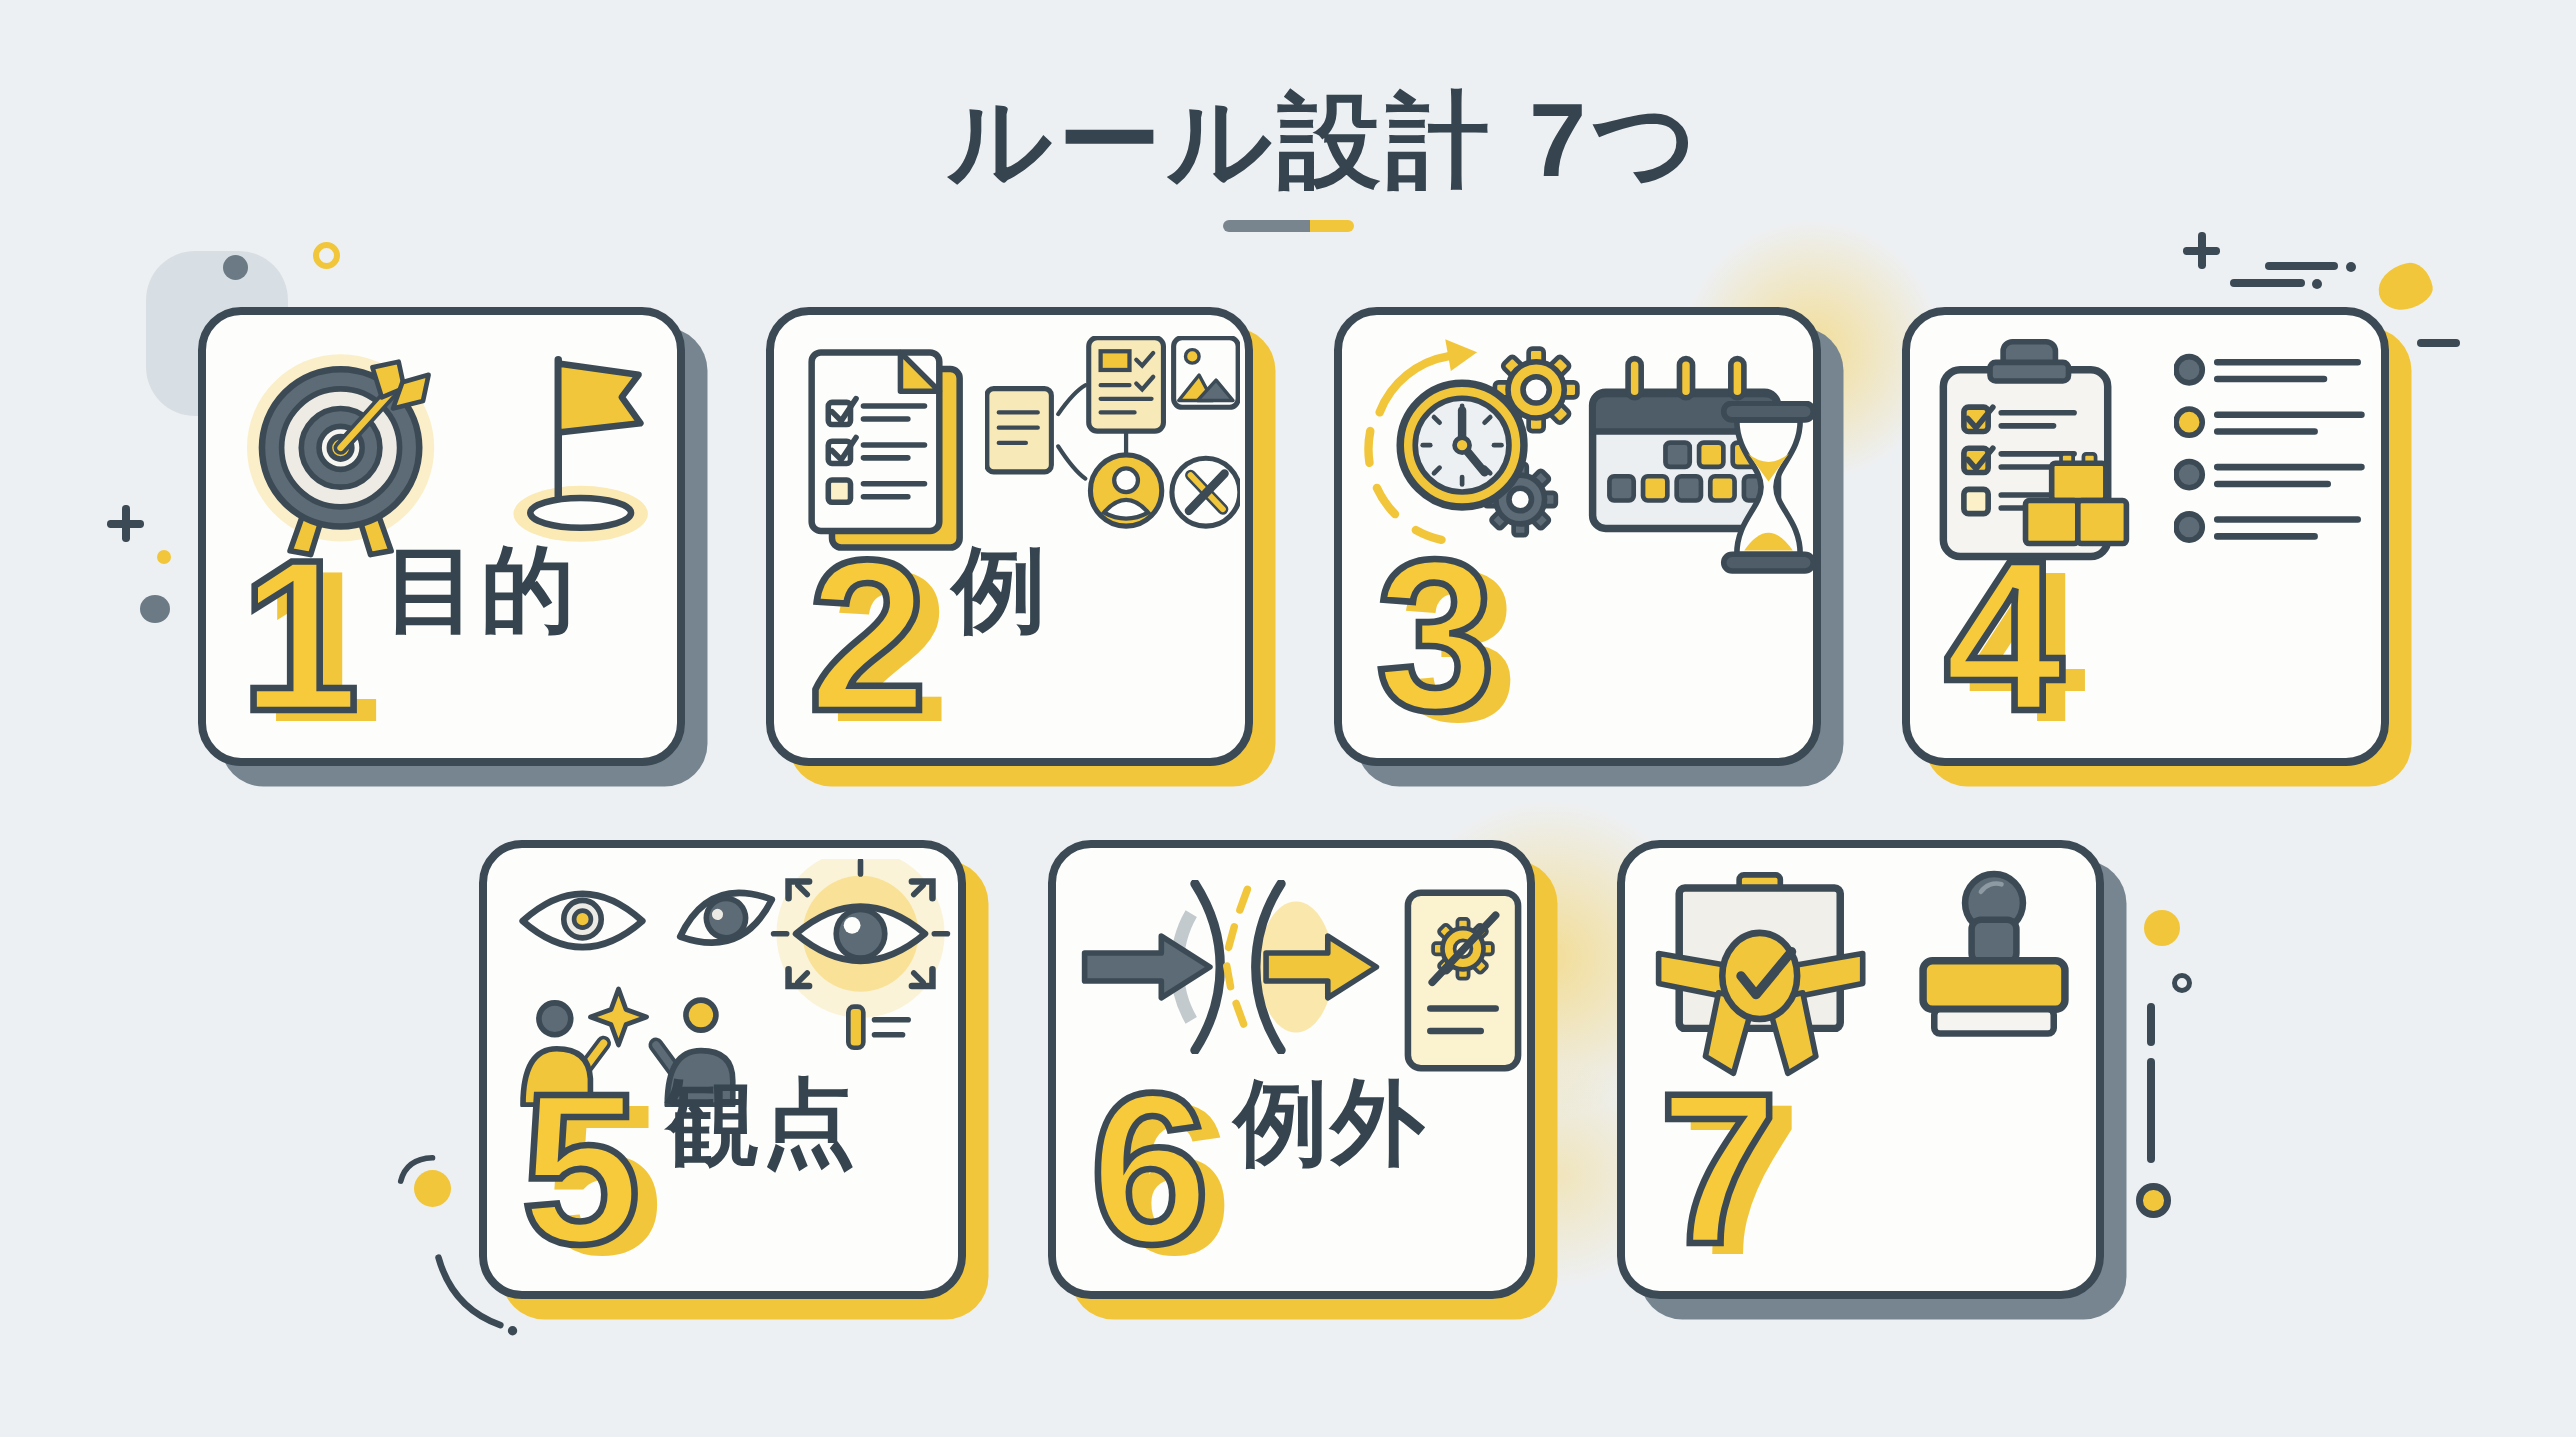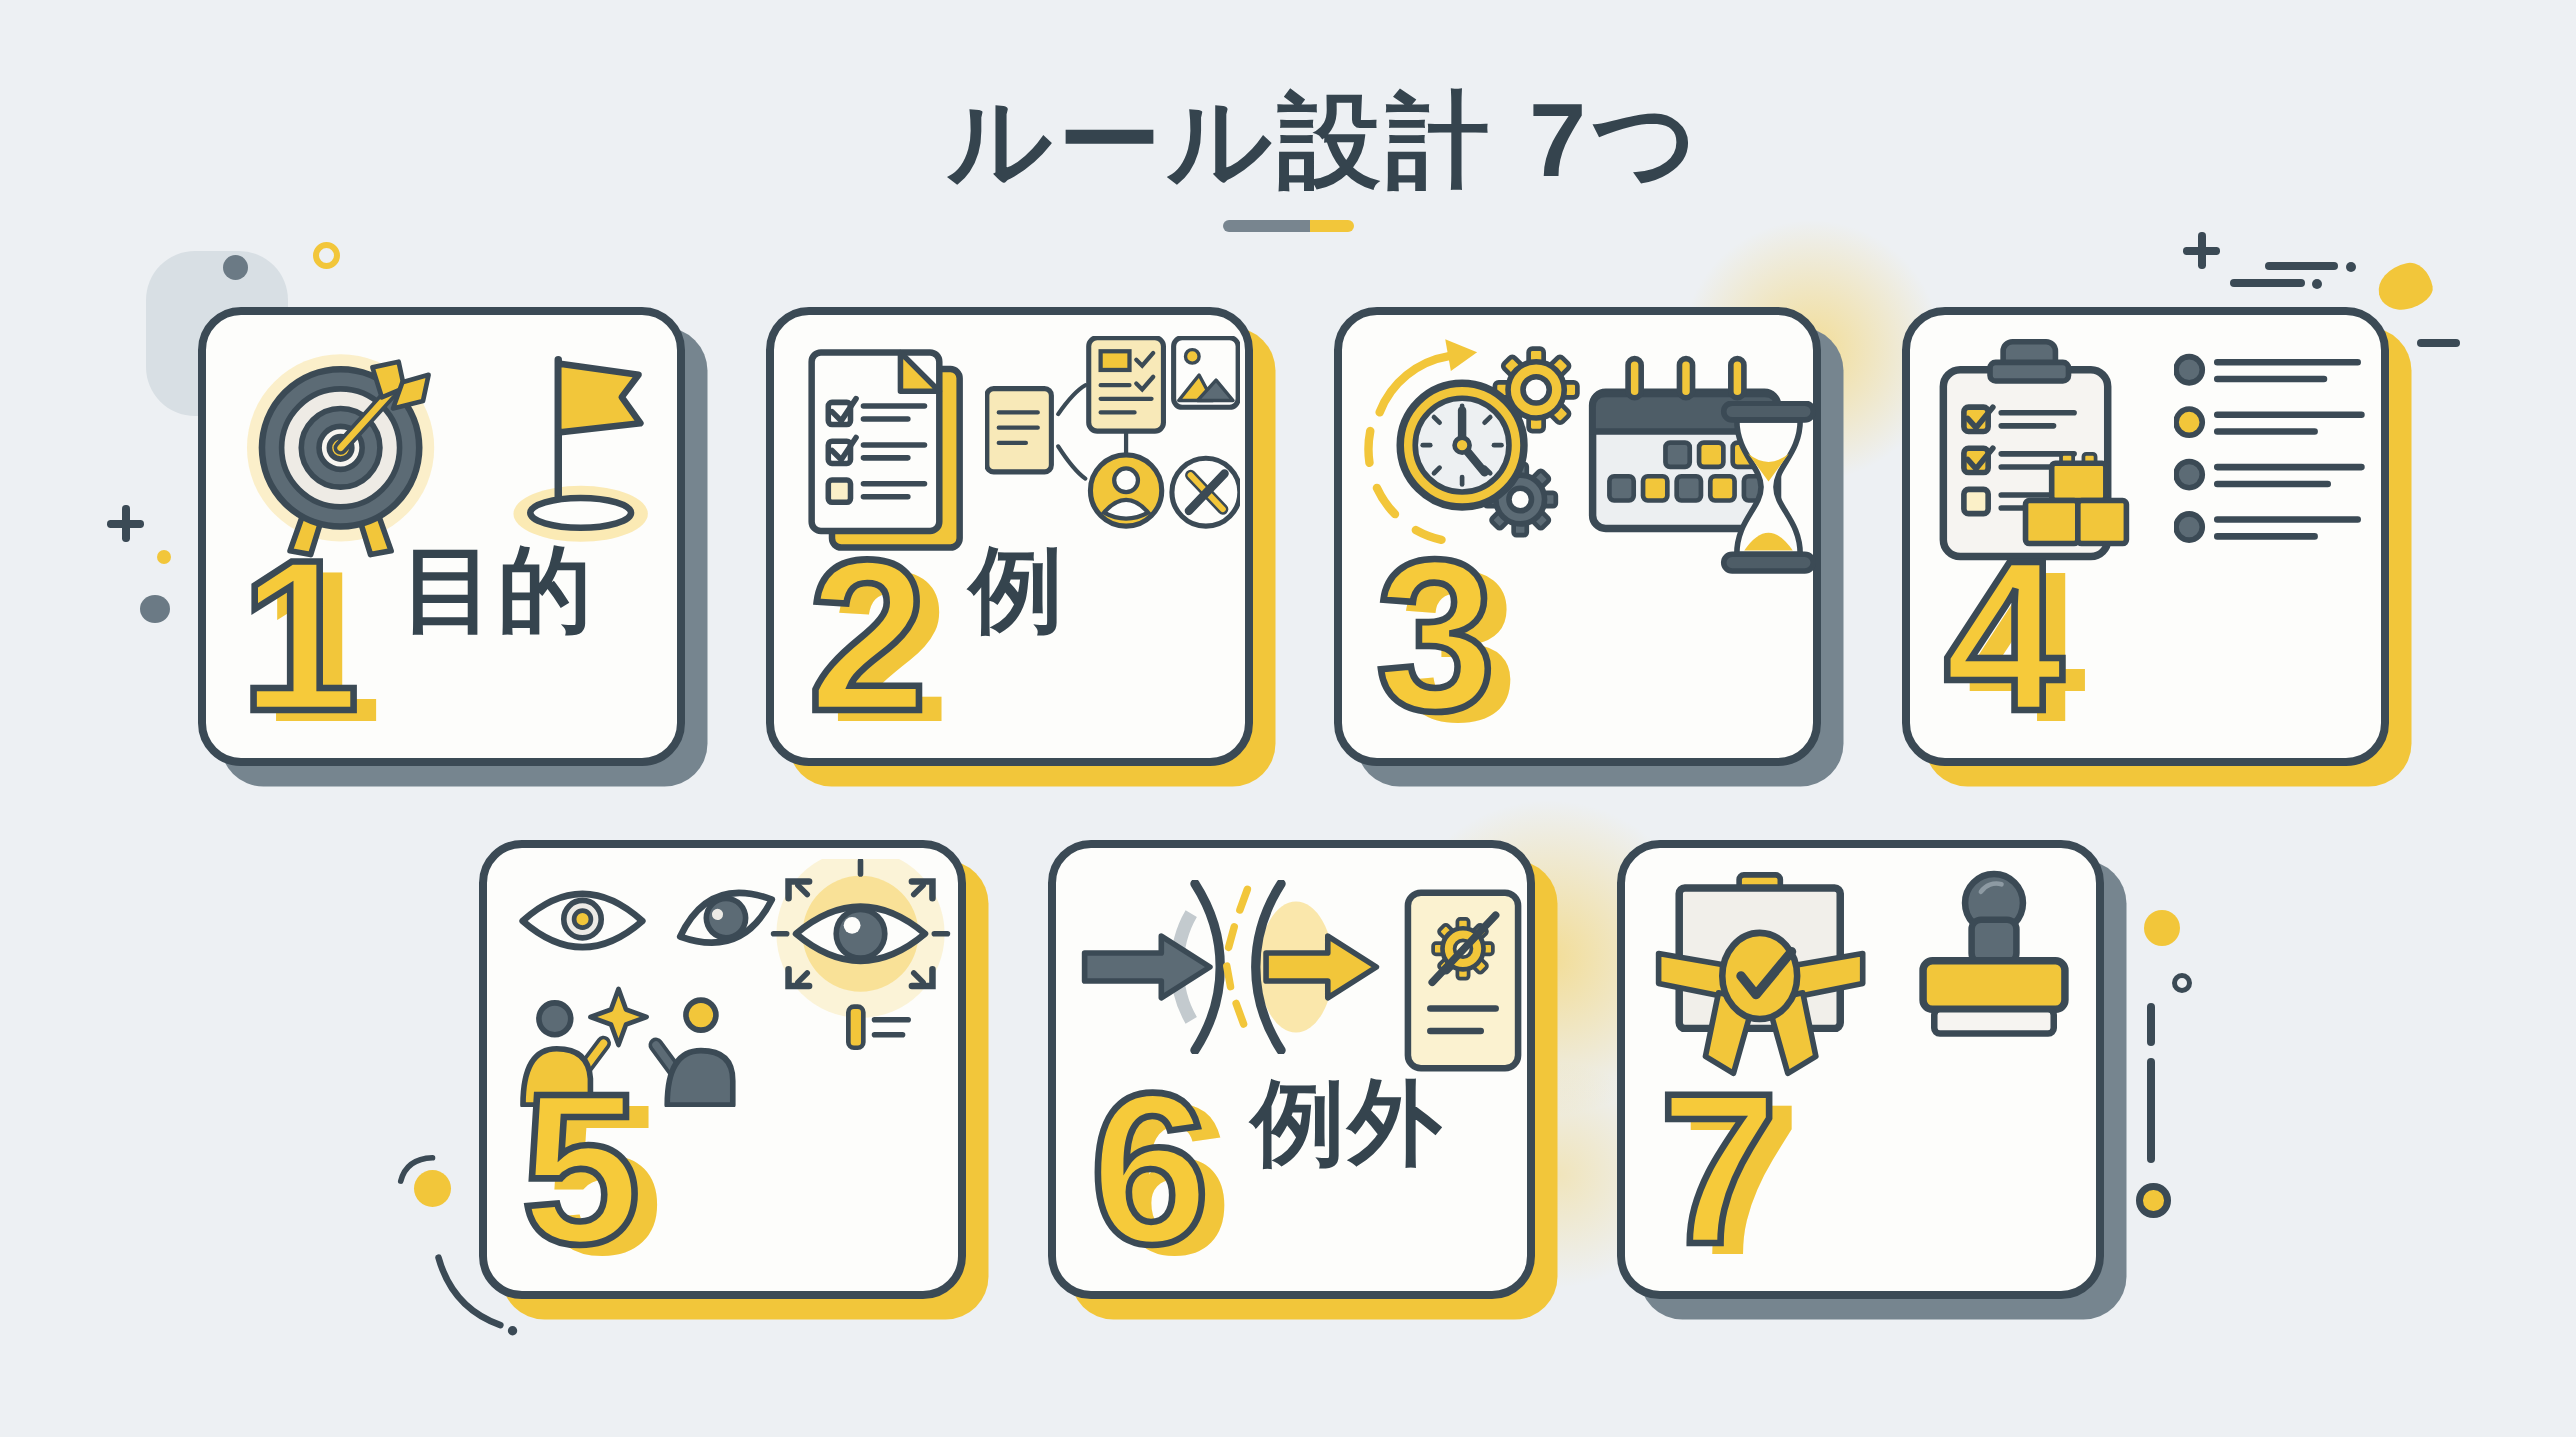--- a/index.html
+++ b/index.html
@@ -14,21 +14,21 @@
   .title-bar .seg-gray{width:87px;height:100%;background:#78858F;}
   .title-bar .seg-yellow{width:44px;height:100%;background:#F2C63A;}
 
   
   .card{position:absolute;width:487px;height:459px;background:#FDFDFB;
         border:8.4px solid #3B4A55;border-radius:43px;box-sizing:border-box;z-index:2;}
   .s-gray{box-shadow:22.5px 20.6px 0 #76858F;}
   .s-yellow{box-shadow:22.5px 20.6px 0 #F2C63A;}
   .num{position:absolute;left:34px;top:213px;font-size:215px;line-height:1;font-weight:800;
        color:#F6CA3A;-webkit-text-stroke:6.6px #3B4A55;text-shadow:22.5px 11.2px 0 #F2C63A;}
-  .lbl{position:absolute;left:195px;top:228px;font-size:94px;line-height:1;font-weight:800;
+  .lbl{position:absolute;left:178px;top:228px;font-size:94px;line-height:1;font-weight:800;
        color:#35444E;letter-spacing:2.8px;font-family:Liberation Serif, serif;}
   .ic{position:absolute;}
 
   
   .glow{position:absolute;border-radius:50%;z-index:1;pointer-events:none;
         background:radial-gradient(circle,rgba(247,205,74,.55) 0%,rgba(247,205,74,0) 68%);}
 
   
   .dec{position:absolute;z-index:1;}
   .dot{border-radius:50%;}
@@ -310,20 +310,21 @@
           <path d="M34 132 L44 122"></path>
           <path d="M168 132 L158 122"></path>
       </g>
       <path d="M32 80 Q101 22 170 80 Q101 138 32 80 Z" fill="#FDFDFB" stroke="#3B4A55" stroke-width="7" stroke-linejoin="round"></path>
       <circle cx="101" cy="80" r="26" fill="#5C6B75" stroke="#3B4A55" stroke-width="6"></circle>
       <circle cx="92" cy="71" r="9" fill="#FDFDFB"></circle>
       <rect x="88" y="158" width="16" height="44" rx="6" fill="#F2C63A" stroke="#3B4A55" stroke-width="5"></rect>
       <path d="M116 172 H152 M116 188 H146" stroke="#3B4A55" stroke-width="6" stroke-linecap="round"></path>
     </svg>
     <div class="num">5</div>
+    <div class="lbl">観点</div>
   </div>
 
   <div class="card s-yellow" style="left:1048px;top:840px;">
     <svg class="ic" style="left:22.5px;top:32px;" width="318" height="174" viewBox="0 0 340 186">
       <path d="M120 36 C100 70 100 116 120 150" fill="none" stroke="#AAB4BB" stroke-width="14" opacity="0.7"></path>
       <g>
         <path d="M6 78 H88 V60 L140 93 L88 126 V108 H6 Z" fill="#5C6B75" stroke="#3B4A55" stroke-width="6" stroke-linejoin="round"></path>
       </g>
       <path d="M124 4 C160 60 160 126 124 182" fill="none" stroke="#3B4A55" stroke-width="10" stroke-linecap="round"></path>
       <g stroke="#F2C63A" stroke-width="8" stroke-linecap="round">

